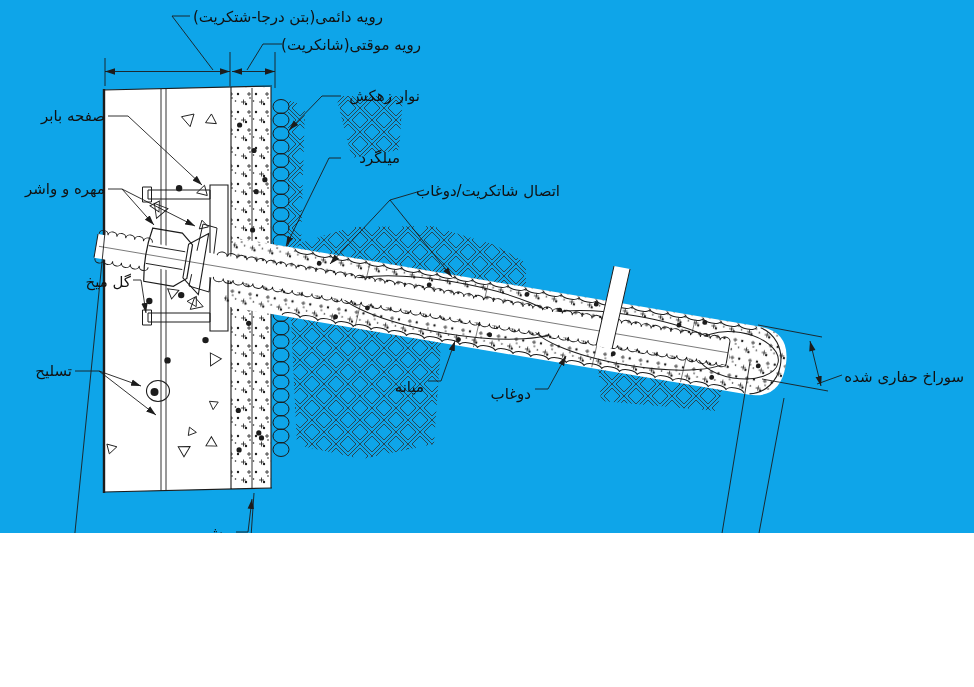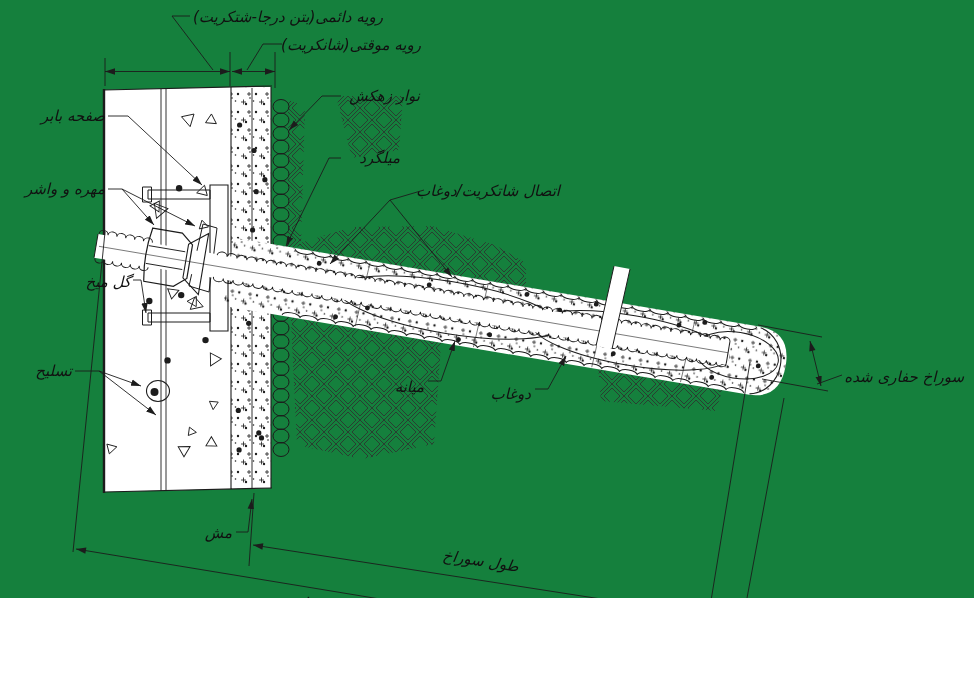--- a/index.html
+++ b/index.html
@@ -1,17 +1,17 @@
 <!DOCTYPE html>
 <html><head>
 <meta charset="utf-8">
 <style>
   html,body{margin:0;padding:0;background:#fff;}
-  .stage{position:relative;width:974px;height:598px;background:#15803d;overflow:hidden;
-         font-family:"DejaVu Sans",sans-serif;font-style:italic;}
+  .stage{position:relative;width:974px;height:533px;background:#0ea5e9;overflow:hidden;
+         font-family:"DejaVu Sans",sans-serif;}
   svg{position:absolute;left:0;top:0;}
   .lbl{font-family:"DejaVu Sans",sans-serif;font-size:15px;fill:#111;direction:rtl;}
   .ink{stroke:#1c1c1c;fill:none;}
 </style>
 </head>
 <body>
 
 <div class="stage">
 <svg viewBox="0 0 974 687" width="974" height="687">
   <defs>

